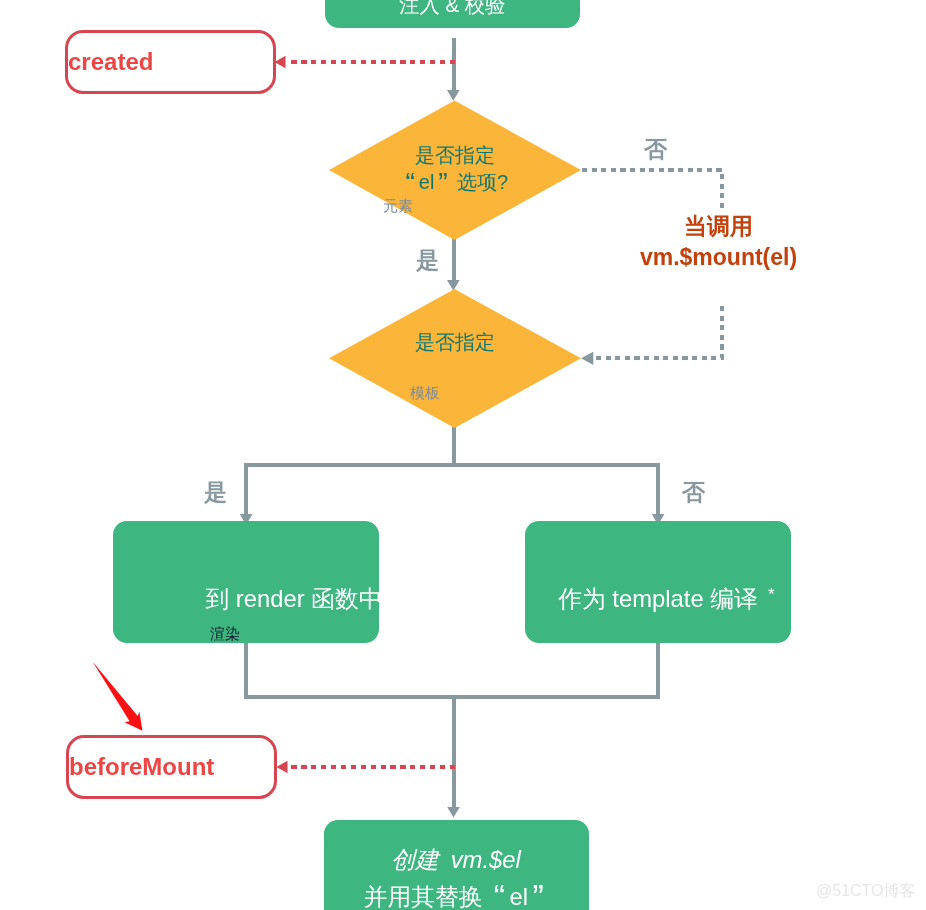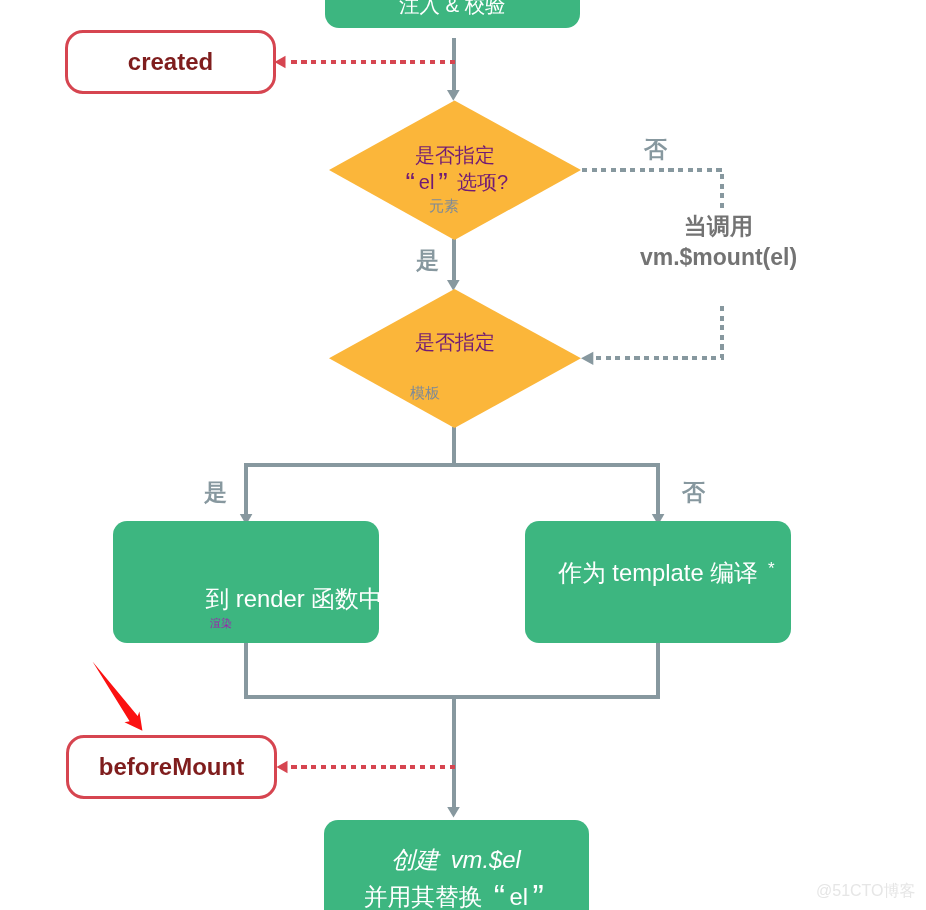--- a/index.html
+++ b/index.html
@@ -12,37 +12,37 @@
 
   .node{position:absolute;box-sizing:border-box;}
 
   
   .green{background:#3db680;border-radius:14px;}
   .ln{position:absolute;font-size:23.8px;line-height:24px;color:#fff;
       white-space:nowrap;text-align:center;letter-spacing:0;}
   .ln .star{position:absolute;font-size:17px;line-height:17px;}
   .gap{display:inline-block;width:.28em;}
   .gapw{display:inline-block;width:.50em;}
-  .sub{position:absolute;font-size:11px;color:#a21caf;line-height:15px;white-space:nowrap;}
+  .sub{position:absolute;font-size:15px;color:#0f172a;line-height:15px;white-space:nowrap;margin-top:10px;}
 
   
   .hook{border:3.5px solid #d64550;border-radius:18px;background:#fff;
-        display:flex;align-items:center;justify-content:center;
-        color:#7f1d1d;font-weight:bold;font-size:24px;letter-spacing:0;}
+        display:flex;align-items:center;justify-content:flex-start;
+        color:#ef4444;font-weight:bold;font-size:24px;letter-spacing:0;}
 
   
-  .dline{position:absolute;color:#701a75;font-size:20px;line-height:20px;
+  .dline{position:absolute;color:#0f766e;font-size:20px;line-height:20px;
          white-space:nowrap;text-align:center;}
   .dsub{position:absolute;color:#7d8a98;font-size:15px;line-height:15px;white-space:nowrap;}
   
   .q{display:inline-block;width:.60em;text-align:center;font-size:1.42em;
      line-height:0;vertical-align:baseline;transform:translateY(.10em);}
 
   .flab{position:absolute;color:#87989f;font-weight:bold;font-size:23px;line-height:23px;}
-  .note{position:absolute;color:#737373;font-weight:bold;font-size:23px;
+  .note{position:absolute;color:#c2410c;font-weight:bold;font-size:23px;
         line-height:31px;text-align:center;white-space:nowrap;}
   .wm{position:absolute;color:#e6e6e6;font-size:16px;line-height:16px;white-space:nowrap;}
 </style>
 </head>
 <body>
 
 <div id="stage">
 
   <svg class="layer" viewBox="0 0 926 910">
 
@@ -94,41 +94,41 @@
 
   <div class="node green" style="left:324.5px;top:-72px;width:255.5px;height:100px;"></div>
   <div class="ln" style="left:324.5px;top:-7px;width:255.5px;font-size:20.4px;">注入 &amp; 校验</div>
 
   <div class="node hook" style="left:65px;top:30px;width:211px;height:64px;">
     <span>created</span>
   </div>
 
   <div class="dline" style="left:330px;top:145px;width:250px;">是否指定</div>
   <div class="dline" style="left:330px;top:172px;width:250px;"><span class="q">“</span><span>el</span><span class="q">”</span><span class="gap">&nbsp;</span><span>选项?</span></div>
-  <div class="dsub" style="left:429px;top:198px;">元素</div>
+  <div class="dsub" style="left:383px;top:198px;">元素</div>
 
   <div class="dline" style="left:330px;top:332px;width:250px;">是否指定</div>
   <div class="dsub" style="left:410px;top:385px;">模板</div>
 
   <div class="flab" style="left:644px;top:138px;">否</div>
   <div class="flab" style="left:416px;top:249px;">是</div>
   <div class="flab" style="left:204px;top:481px;">是</div>
   <div class="flab" style="left:682px;top:481px;">否</div>
 
   <div class="note" style="left:618px;top:211px;width:201px;">
     <div>当调用</div>
     <div>vm.$mount(el)</div>
   </div>
 
   <div class="node green" style="left:113px;top:521px;width:266px;height:122px;"></div>
   <div class="ln" style="left:113px;top:587px;width:266px;margin-left:48px;"><span>到 render 函数中</span><span class="star" style="left:225.5px;top:-1.5px;">*</span></div>
   <div class="sub" style="left:210px;top:616px;">渲染</div>
 
   <div class="node green" style="left:525px;top:521px;width:266px;height:122px;"></div>
-  <div class="ln" style="left:525px;top:561px;width:266px;"><span>作为 template 编译</span><span class="star" style="left:243px;top:-1.5px;">*</span></div>
+  <div class="ln" style="left:525px;top:587px;width:266px;"><span>作为 template 编译</span><span class="star" style="left:243px;top:-1.5px;">*</span></div>
 
   <div class="node hook" style="left:66px;top:735px;width:211px;height:64px;">
     <span>beforeMount</span>
   </div>
 
   <div class="node green" style="left:323.7px;top:819.8px;width:265.5px;height:120px;"></div>
   <div class="ln" style="left:323px;top:848px;width:266px;font-style:italic;"><span>创建</span><span class="gapw">&nbsp;</span><span>vm.$el</span></div>
   <div class="ln" style="left:323px;top:885px;width:266px;"><span>并用其替换</span><span class="gap">&nbsp;</span><span class="q">“</span><span>el</span><span class="q">”</span></div>
 
   <div class="wm" style="left:816px;top:883px;">@51CTO博客</div>

